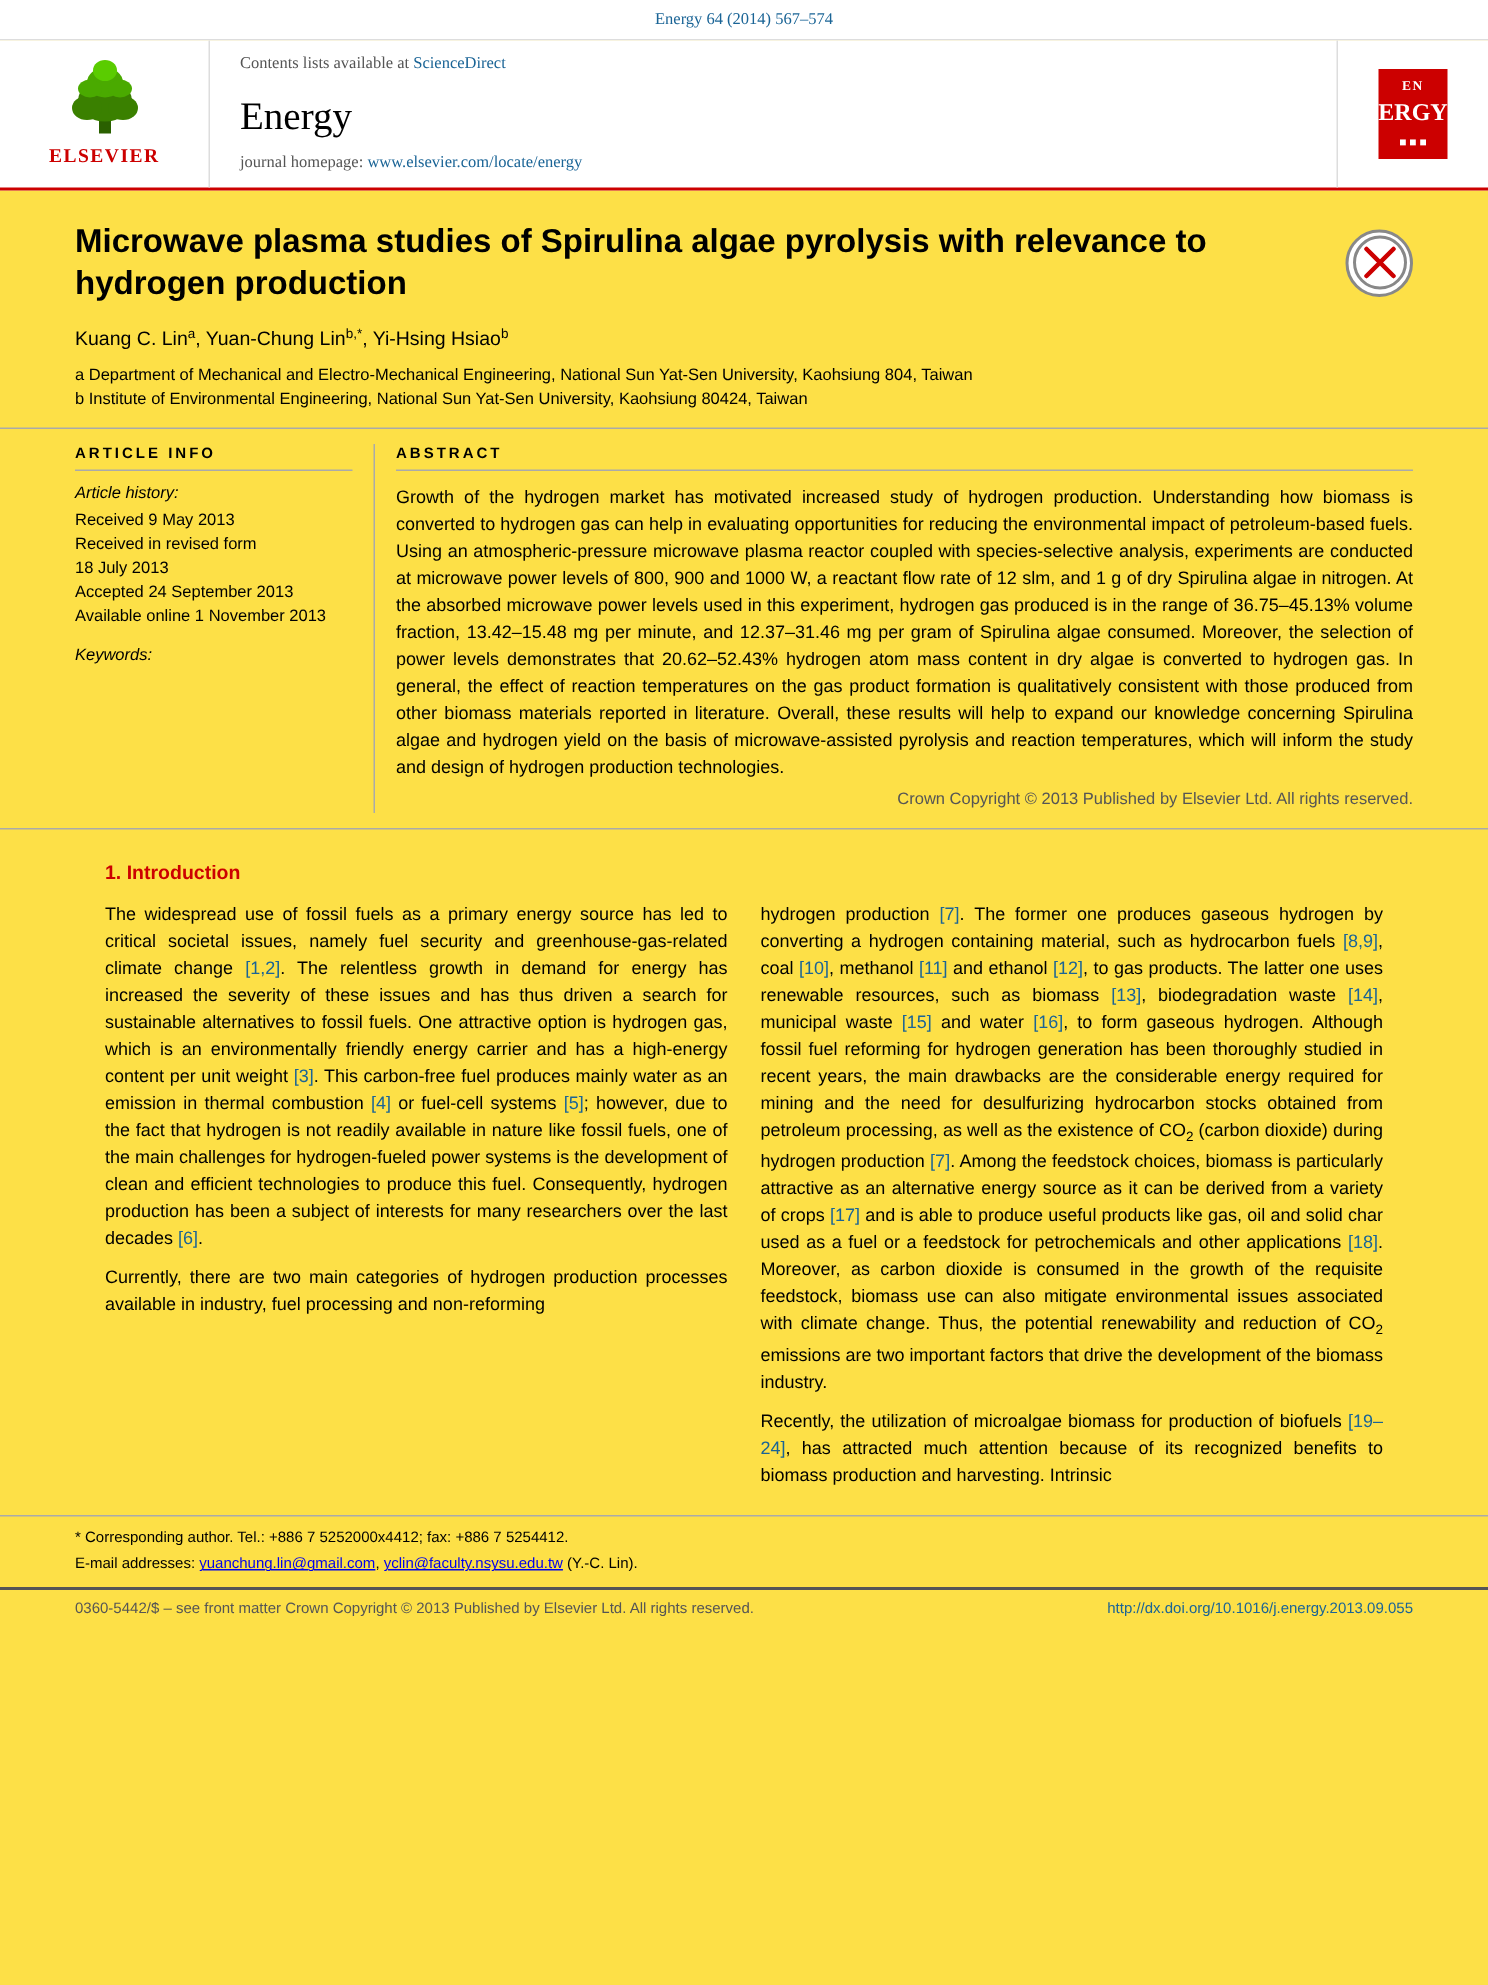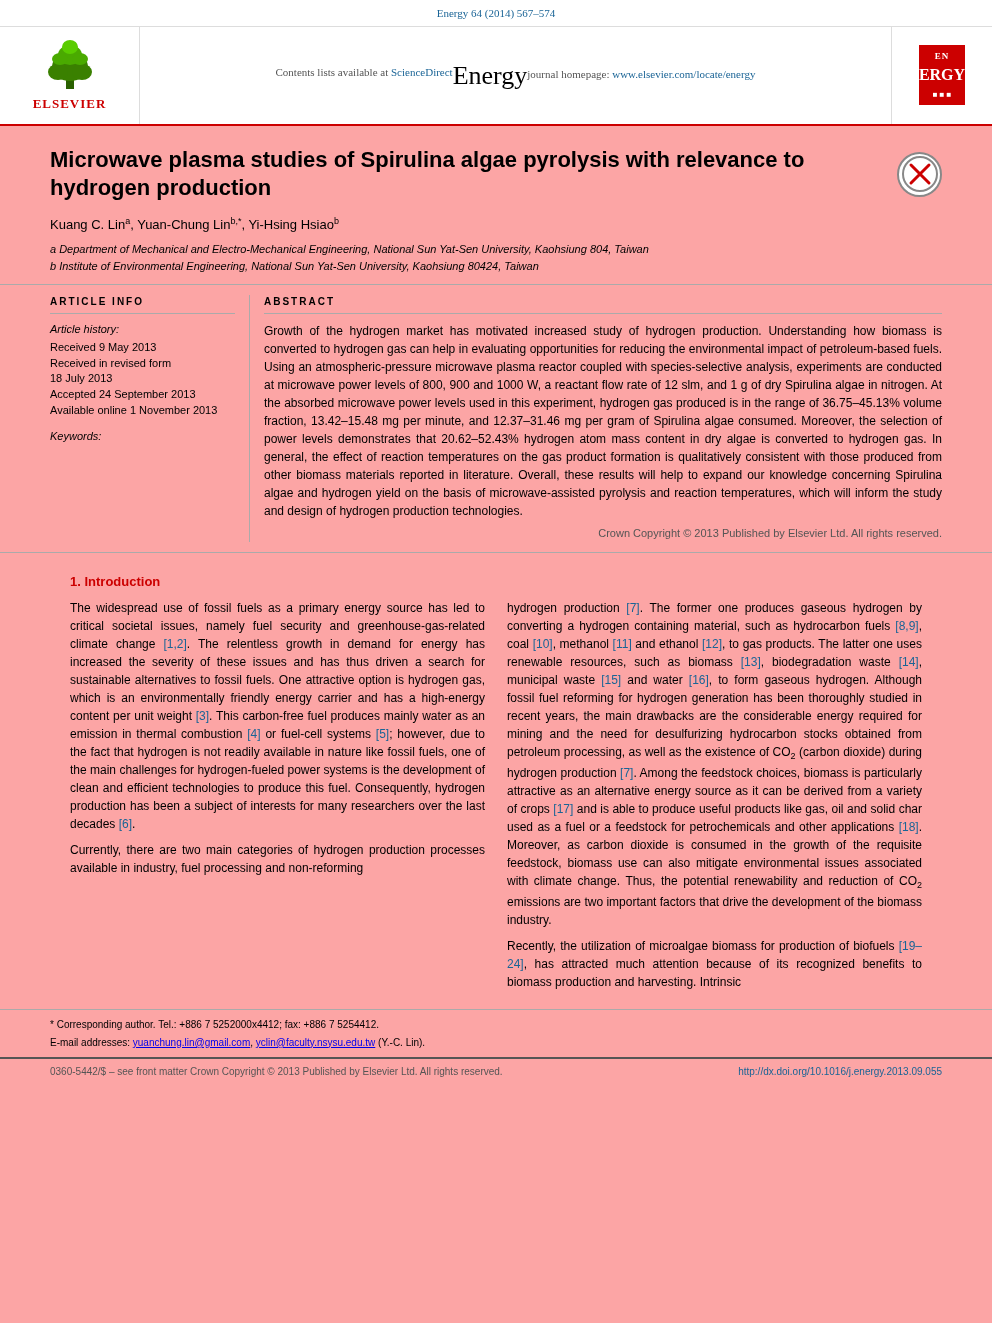--- a/index.html
+++ b/index.html
@@ -6,21 +6,21 @@
     body {
       font-family: "Times New Roman", Times, serif;
       background: #fff;
       color: #000;
       font-size: 13px;
       line-height: 1.45;
     }
     .page {
       width: 992px;
       min-height: 1323px;
-      background: #fca5a5;
+      background: #fde047;
       padding: 0;
       position: relative;
     }
     
     .journal-bar {
       background: #fff;
       text-align: center;
       padding: 6px 0 4px;
       font-size: 11px;
       color: #1a6496;
@@ -54,22 +54,21 @@
     .elsevier-text {
       font-size: 13px;
       font-weight: bold;
       color: #c00;
       letter-spacing: 1px;
       margin-top: 3px;
     }
     .header-center {
       flex: 1;
       display: flex;
-      flex-direction: row;
-      align-items: center;
+      flex-direction: column;
       justify-content: center;
       padding: 8px 20px;
       border-right: 1px solid #ddd;
     }
     .sciencedirect-line {
       font-size: 11px;
       color: #555;
       margin-bottom: 4px;
     }
     .sciencedirect-link {
@@ -129,21 +128,20 @@
       margin-bottom: 6px;
       font-family: Arial, sans-serif;
     }
     .author-sup {
       font-size: 9px;
       vertical-align: super;
     }
     .affiliations {
       font-size: 11px;
       color: #000;
-      font-style: italic;
       line-height: 1.5;
       font-family: Arial, sans-serif;
     }
     .crossmark-badge {
       width: 45px;
       height: 45px;
       border: 2px solid #888;
       border-radius: 50%;
       display: flex;
       align-items: center;

